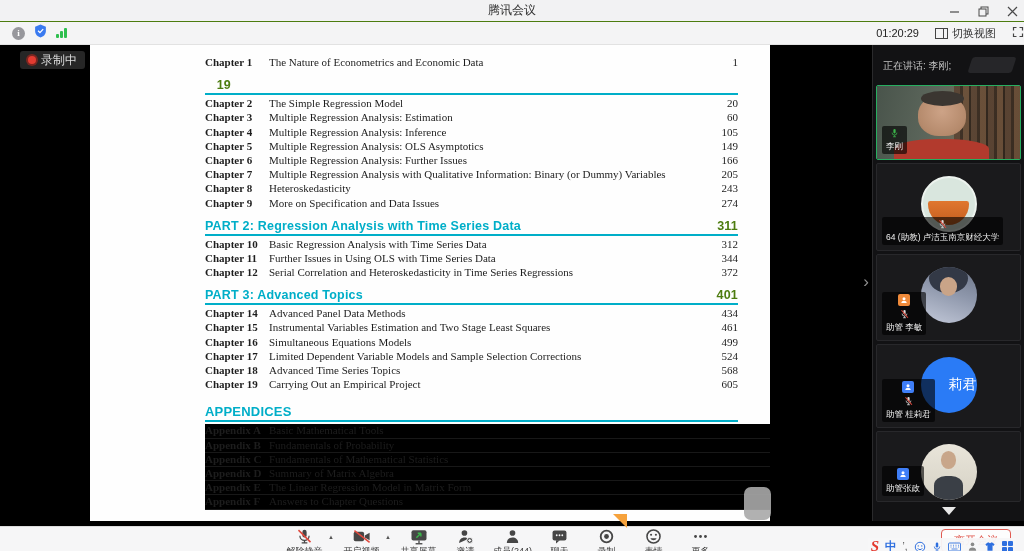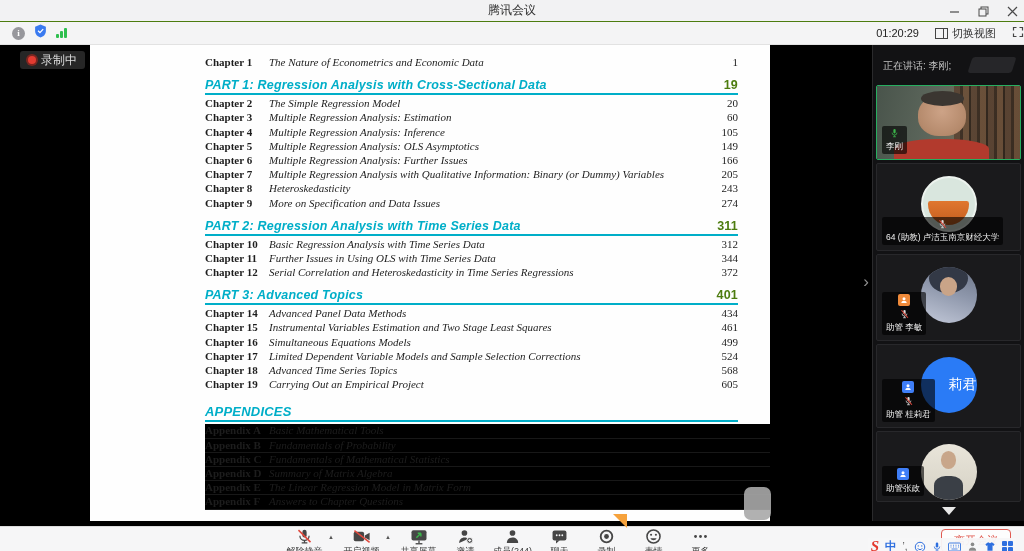--- a/index.html
+++ b/index.html
@@ -38,21 +38,21 @@
   .rec-badge { position:absolute; left:20px; top:6px; height:18px; background:#262626;
     border-radius:3px; display:flex; align-items:center; gap:5px; padding:0 8px; }
   .rec-dot { width:8px; height:8px; border-radius:50%; background:#e23b31; box-shadow:0 0 0 2px #7a2620; }
   .rec-badge span { color:#ddd; font-size:12px; }
 
   
   .document { position:absolute; left:90px; top:0; width:680px; height:476px; background:#fefefe;
     padding:11px 32px 0 115px; font-family:"Liberation Serif",serif; overflow:hidden; }
   .toc-row { display:flex; align-items:baseline; height:14.2px; font-size:11px; color:#1d1d1d; }
   .toc-row .lab { width:64px; font-weight:bold; flex:none; }
-  .toc-row .tit { flex:1; padding-right:8px;font-style:italic; }
+  .toc-row .tit { flex:1; padding-right:8px; }
   .toc-row .pg { flex:none; text-align:right; min-width:26px; }
   .toc-row.app { border-bottom:1px solid rgba(110,110,110,0.22); }
   .toc-row.part, .toc-row.head { font-family:"Liberation Sans",sans-serif; height:auto;
     margin-top:8px; margin-bottom:2px; border-bottom:2px solid #00aec8; padding-bottom:1px;
     color:#00aec8; font-weight:bold; font-size:12.5px; letter-spacing:0.2px; }
   .toc-row.head { margin-top:12px; font-size:13px; }
   .toc-row.part .tit, .toc-row.head .tit { padding:0; }
   .toc-row.part .pg, .toc-row.head .pg { color:#4d7c0f; }
 
   .scroll-pill { position:absolute; left:744px; top:442px; width:27px; height:33px;
@@ -192,21 +192,20 @@
         <span>录制中</span>
       </div>
       <div class="document">
         <div id="toc">
             <div class="toc-row ch">
               <span class="lab">Chapter 1</span>
               <span class="tit">The Nature of Econometrics and Economic Data</span>
               <span class="pg">1</span>
             </div>
             <div class="toc-row part">
-              <span class="tit">PART 1: Regression Analysis with Cross-Sectional Data</span>
               <span class="pg">19</span>
             </div>
             <div class="toc-row ch">
               <span class="lab">Chapter 2</span>
               <span class="tit">The Simple Regression Model</span>
               <span class="pg">20</span>
             </div>
             <div class="toc-row ch">
               <span class="lab">Chapter 3</span>
               <span class="tit">Multiple Regression Analysis: Estimation</span>

